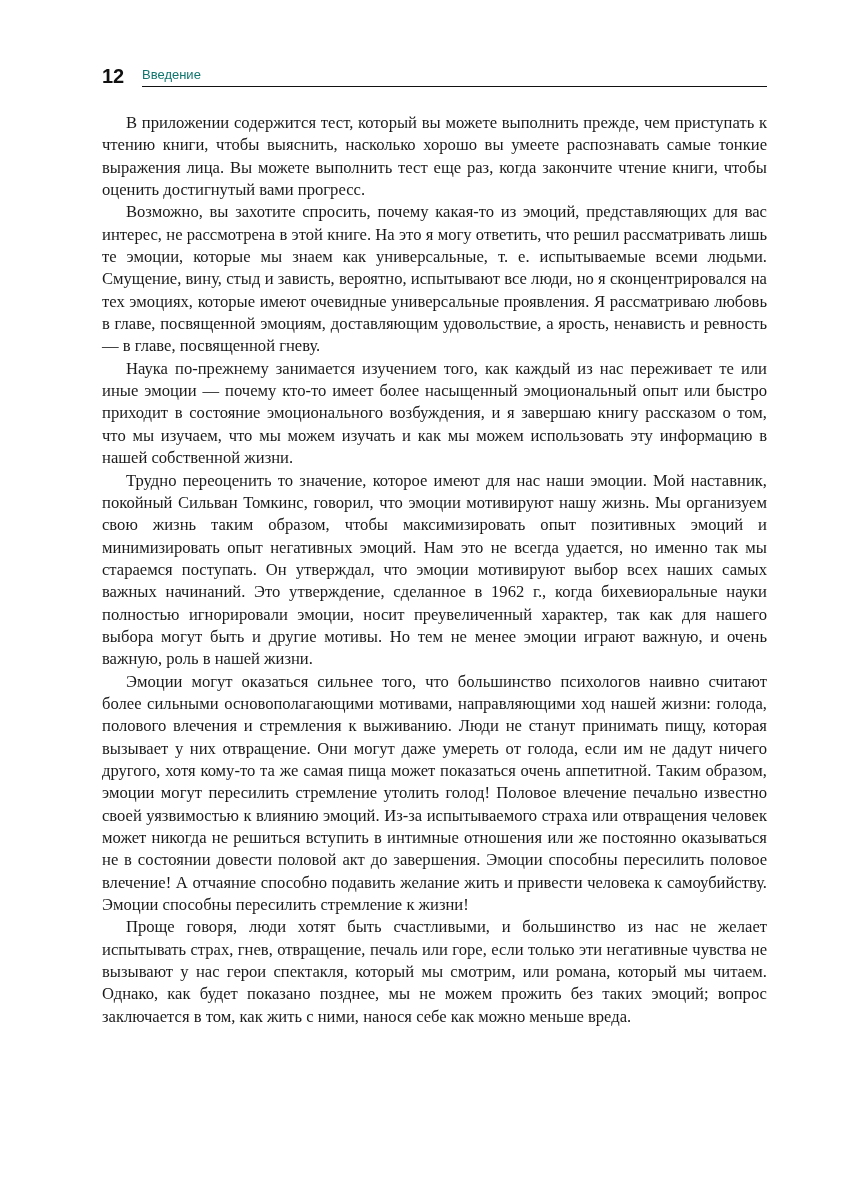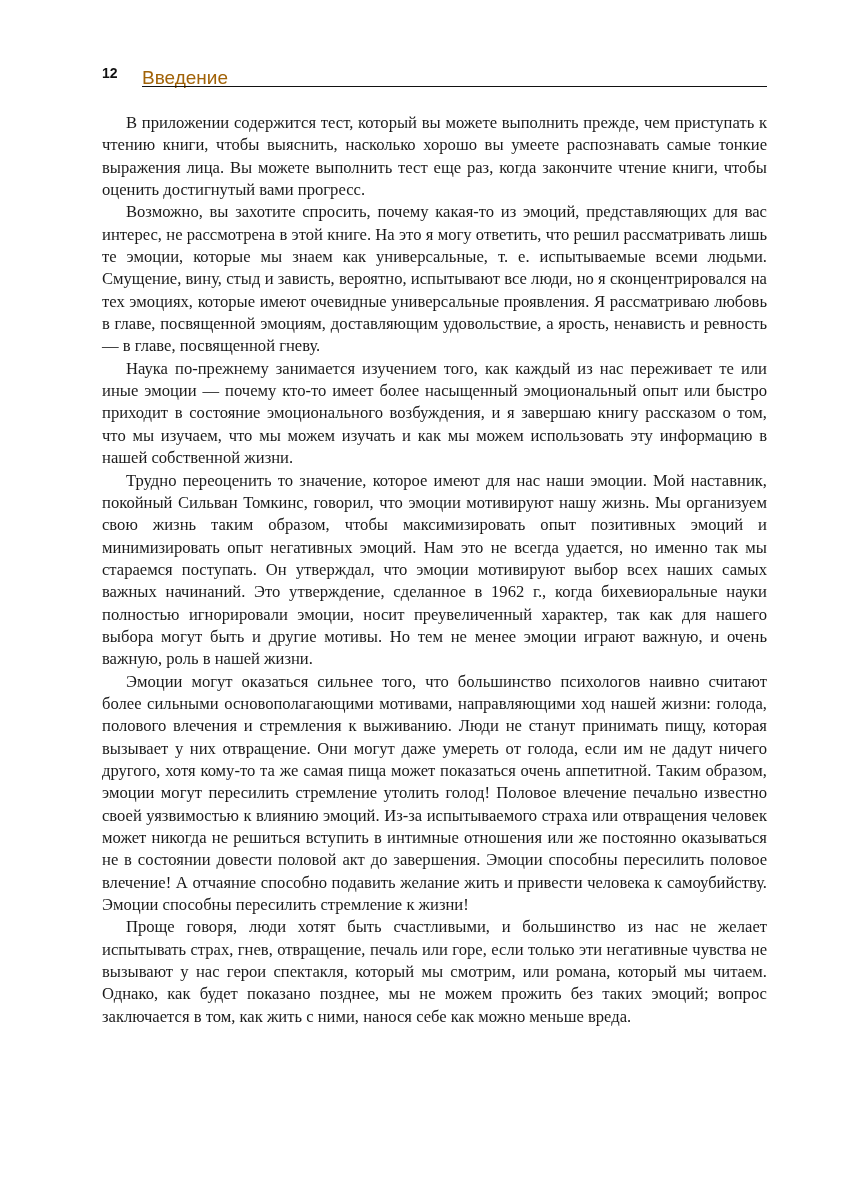--- a/index.html
+++ b/index.html
@@ -1,20 +1,20 @@
 <!DOCTYPE html>
 <html><head>
 <meta charset="utf-8">
 <style>
   html, body { margin: 0; padding: 0; background: #ffffff; }
   body { width: 841px; height: 1200px; position: relative; overflow: hidden; }
   .page { position: absolute; left: 0; top: 0; width: 841px; height: 1200px; background: #fff; }
   .header { position: absolute; left: 102px; top: 64px; width: 665px; height: 24px; }
-  .page-num { position: absolute; left: 0; top: 1px; font-family: "Liberation Sans", sans-serif; font-weight: bold; font-size: 14px; color: #111; }
-  .running-head { position: absolute; left: 40px; top: 3px; font-family: "Liberation Sans", sans-serif; font-size: 19px; color: #a16207; }
+  .page-num { position: absolute; left: 0; top: 1px; font-family: "Liberation Sans", sans-serif; font-weight: bold; font-size: 20px; color: #111; }
+  .running-head { position: absolute; left: 40px; top: 3px; font-family: "Liberation Sans", sans-serif; font-size: 13px; color: #0f766e; }
   .rule { position: absolute; left: 40px; right: 0; top: 22px; height: 0; border-top: 1.5px solid #111; }
   .body { position: absolute; left: 102px; top: 112px; width: 665px;
           font-family: Liberation Serif, serif; font-size: 16.6px; line-height: 22.35px; color: #1a1a1a;
           text-align: justify; hyphens: manual; }
   .body p { margin: 0; text-indent: 24px; }
 </style>
 </head>
 <body>
 
 <div class="page">

